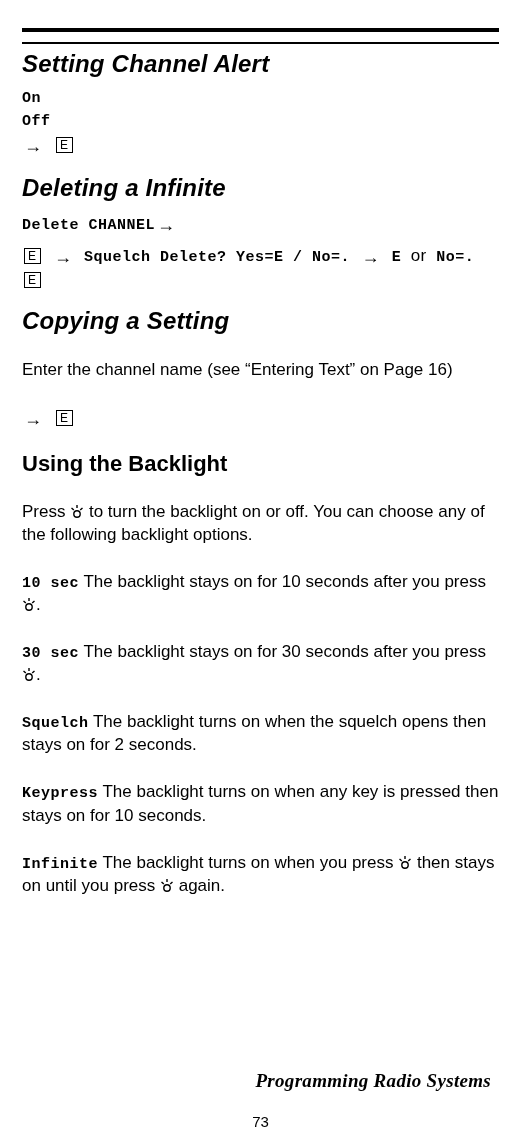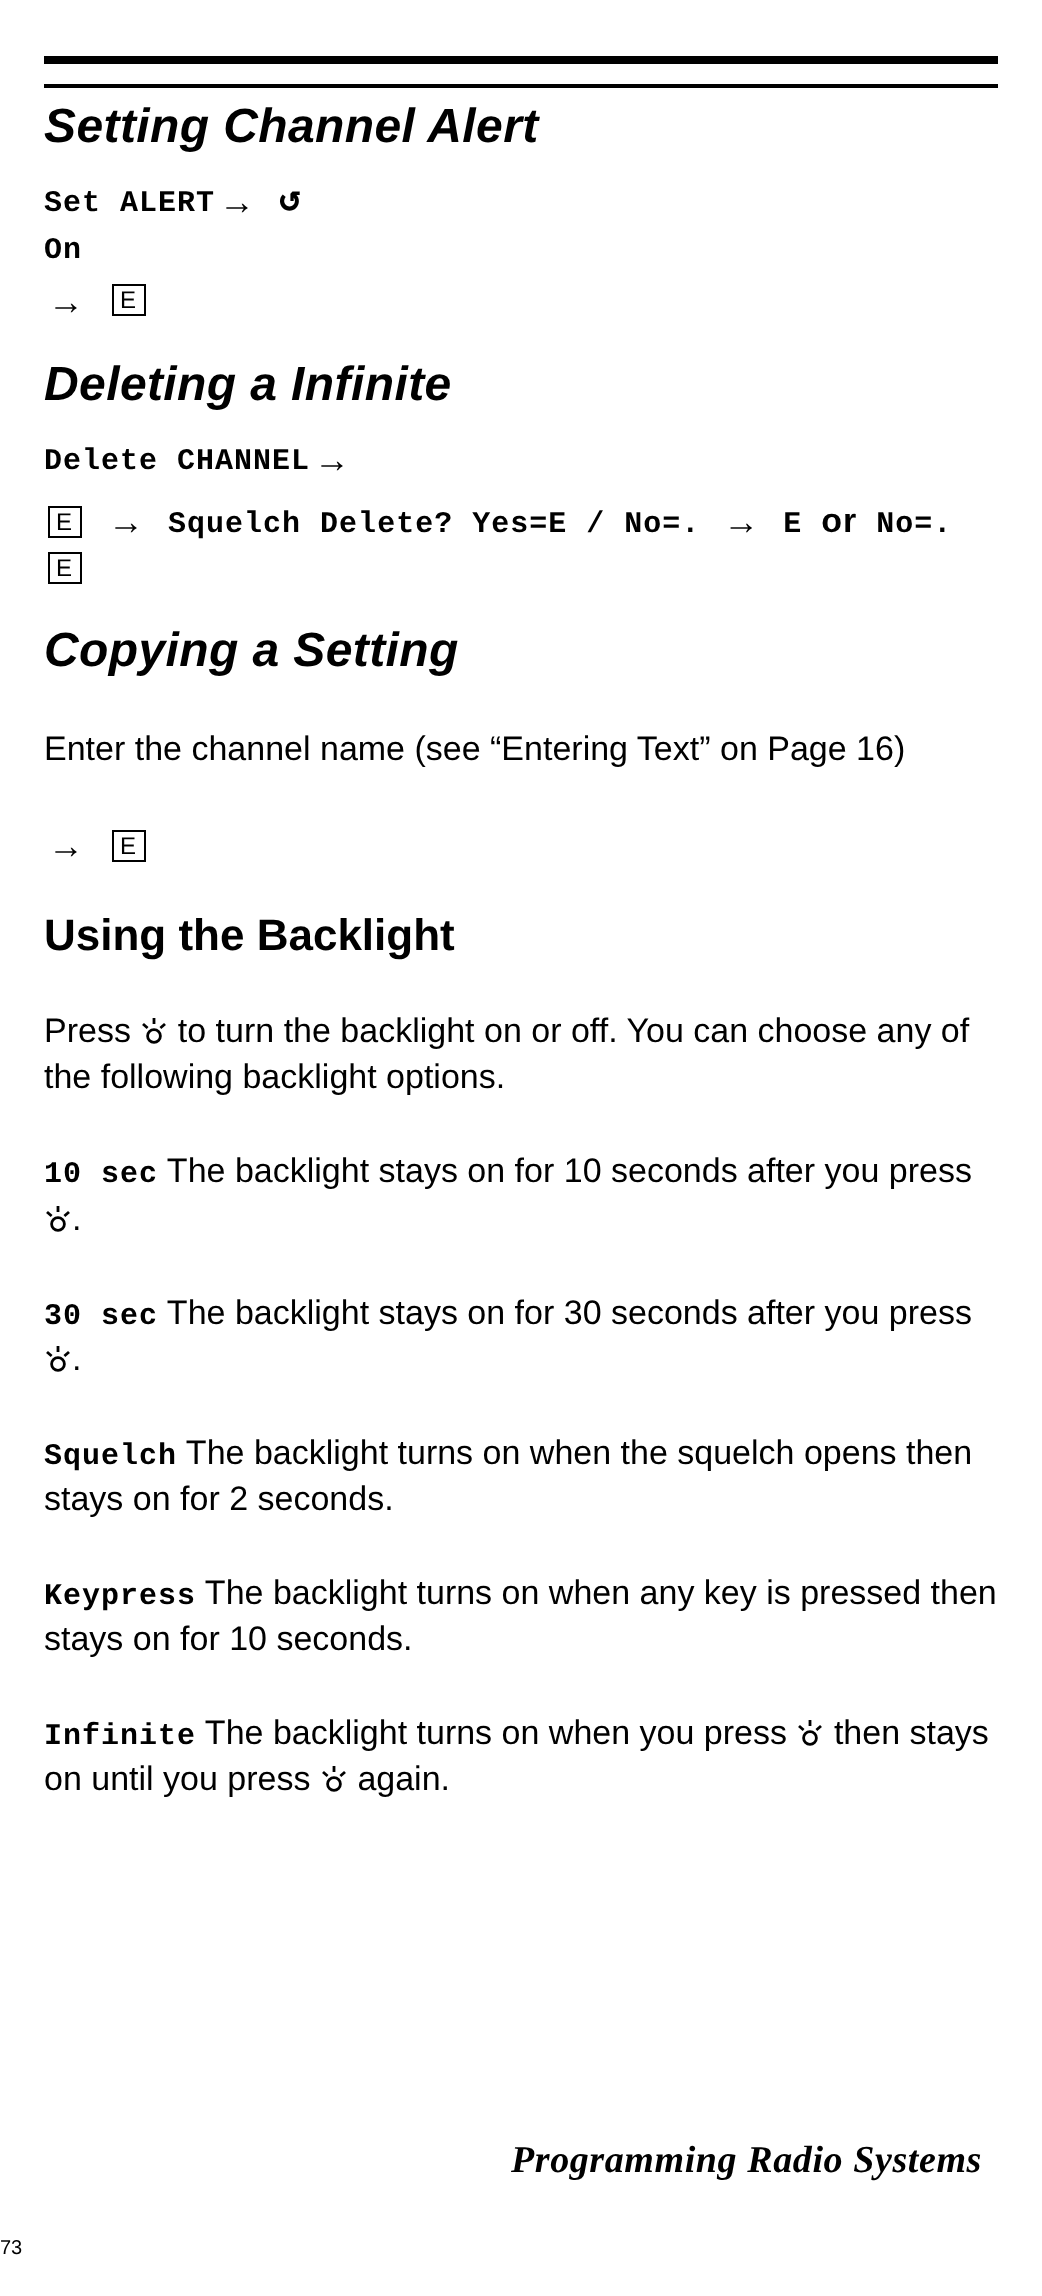--- a/index.html
+++ b/index.html
@@ -63,54 +63,51 @@
     font-weight: bold;
     vertical-align: middle;
   }
   .light-icon {
     display: inline-block;
     width: 14px;
     height: 14px;
     vertical-align: -2px;
   }
   .light-icon svg { display:block; }
-  .or-text { font-family: Arial,sans-serif; font-style: normal; font-size:17px; font-weight:bold; }
+  .or-text { font-family: Arial,sans-serif; font-style: normal; font-size:17px; font-weight:normal; }
   .footer-title {
     position: absolute;
     bottom: 56px;
     right: 30px;
     font-size: 19px;
     font-weight: bold;
     font-style: italic;
     font-family: "Times New Roman", Georgia, serif;
     letter-spacing: 0.3px;
     text-align: right;
   }
   .page-num {
     position: absolute;
     bottom: 18px;
     left: 0; right: 0;
-    text-align: left;
-    font-size: 10px;
+    text-align: center;
+    font-size: 15px;
   }
   .block { margin-bottom: 14px; }
 </style>
 </head>
 <body>
 
 <div class="rule-thick"></div>
 <div class="rule-thin"></div>
 
 <h2 class="section-title">Setting Channel Alert</h2>
 <div class="block">
-  <div class="lcd lcd-line">
-    <span>Set ALERT</span><span class="arrow">→</span>
-    <span class="reload-icon">↺</span>
-  </div>
   <div class="lcd lcd-line">On</div>
+  <div class="lcd lcd-line">Off</div>
   <div class="lcd lcd-line">
     <span class="arrow">→</span>
     <span class="ebox">E</span>
   </div>
 </div>
 
 <h2 class="section-title">Deleting a Infinite</h2>
 <div class="block">
   <div class="lcd lcd-line">
     <span>Delete CHANNEL</span><span class="arrow">→</span>

